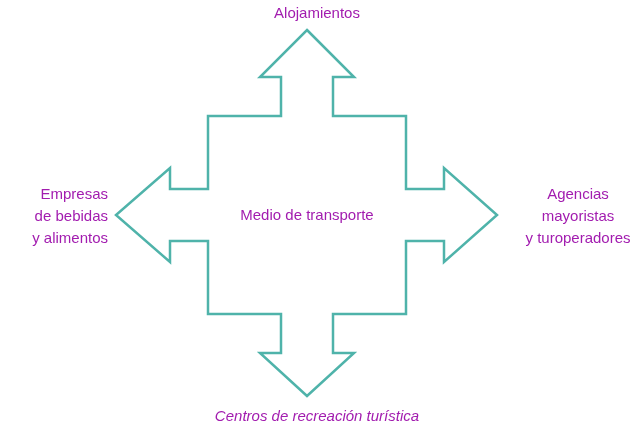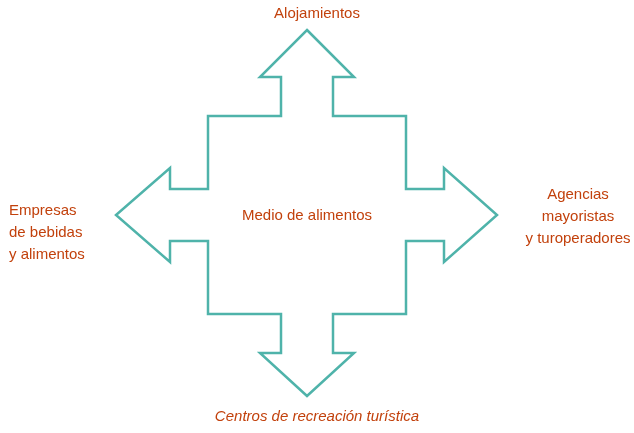--- a/index.html
+++ b/index.html
@@ -24,43 +24,42 @@
     left: 0;
     top: 0;
     width: 634px;
     height: 433px;
     display: block;
   }
   .node-label {
     position: absolute;
     font-size: 15px;
     line-height: 1.45;
-    color: #c2410c;
+    color: #a21caf;
     white-space: pre-line;
     text-align: center;
   }
   #label-top {
     left: 0;
     top: 2px;
     width: 634px;
     text-align: center;
   }
   #label-bottom {
     left: 0;
     top: 405px;
     width: 634px;
     text-align: center;
     font-style: italic;
   }
   #label-left {
-    left: 9px;
+    left: 0;
     top: 183px;
     width: 108px;
-    text-align: left;
-    margin-top: 16px;
+    text-align: right;
   }
   #label-right {
     left: 522px;
     top: 183px;
     width: 112px;
     text-align: center;
   }
   #label-center {
     left: 207px;
     top: 204px;
@@ -115,15 +114,15 @@
   <div class="node-label" id="label-right">Agencias
 mayoristas
 y turoperadores</div>
 
   <div class="node-label" id="label-bottom">Centros de recreación turística</div>
 
   <div class="node-label" id="label-left">Empresas
 de bebidas
 y alimentos</div>
 
-  <div class="node-label" id="label-center">Medio de alimentos</div>
+  <div class="node-label" id="label-center">Medio de transporte</div>
 
 </div>
 
 </body></html>

